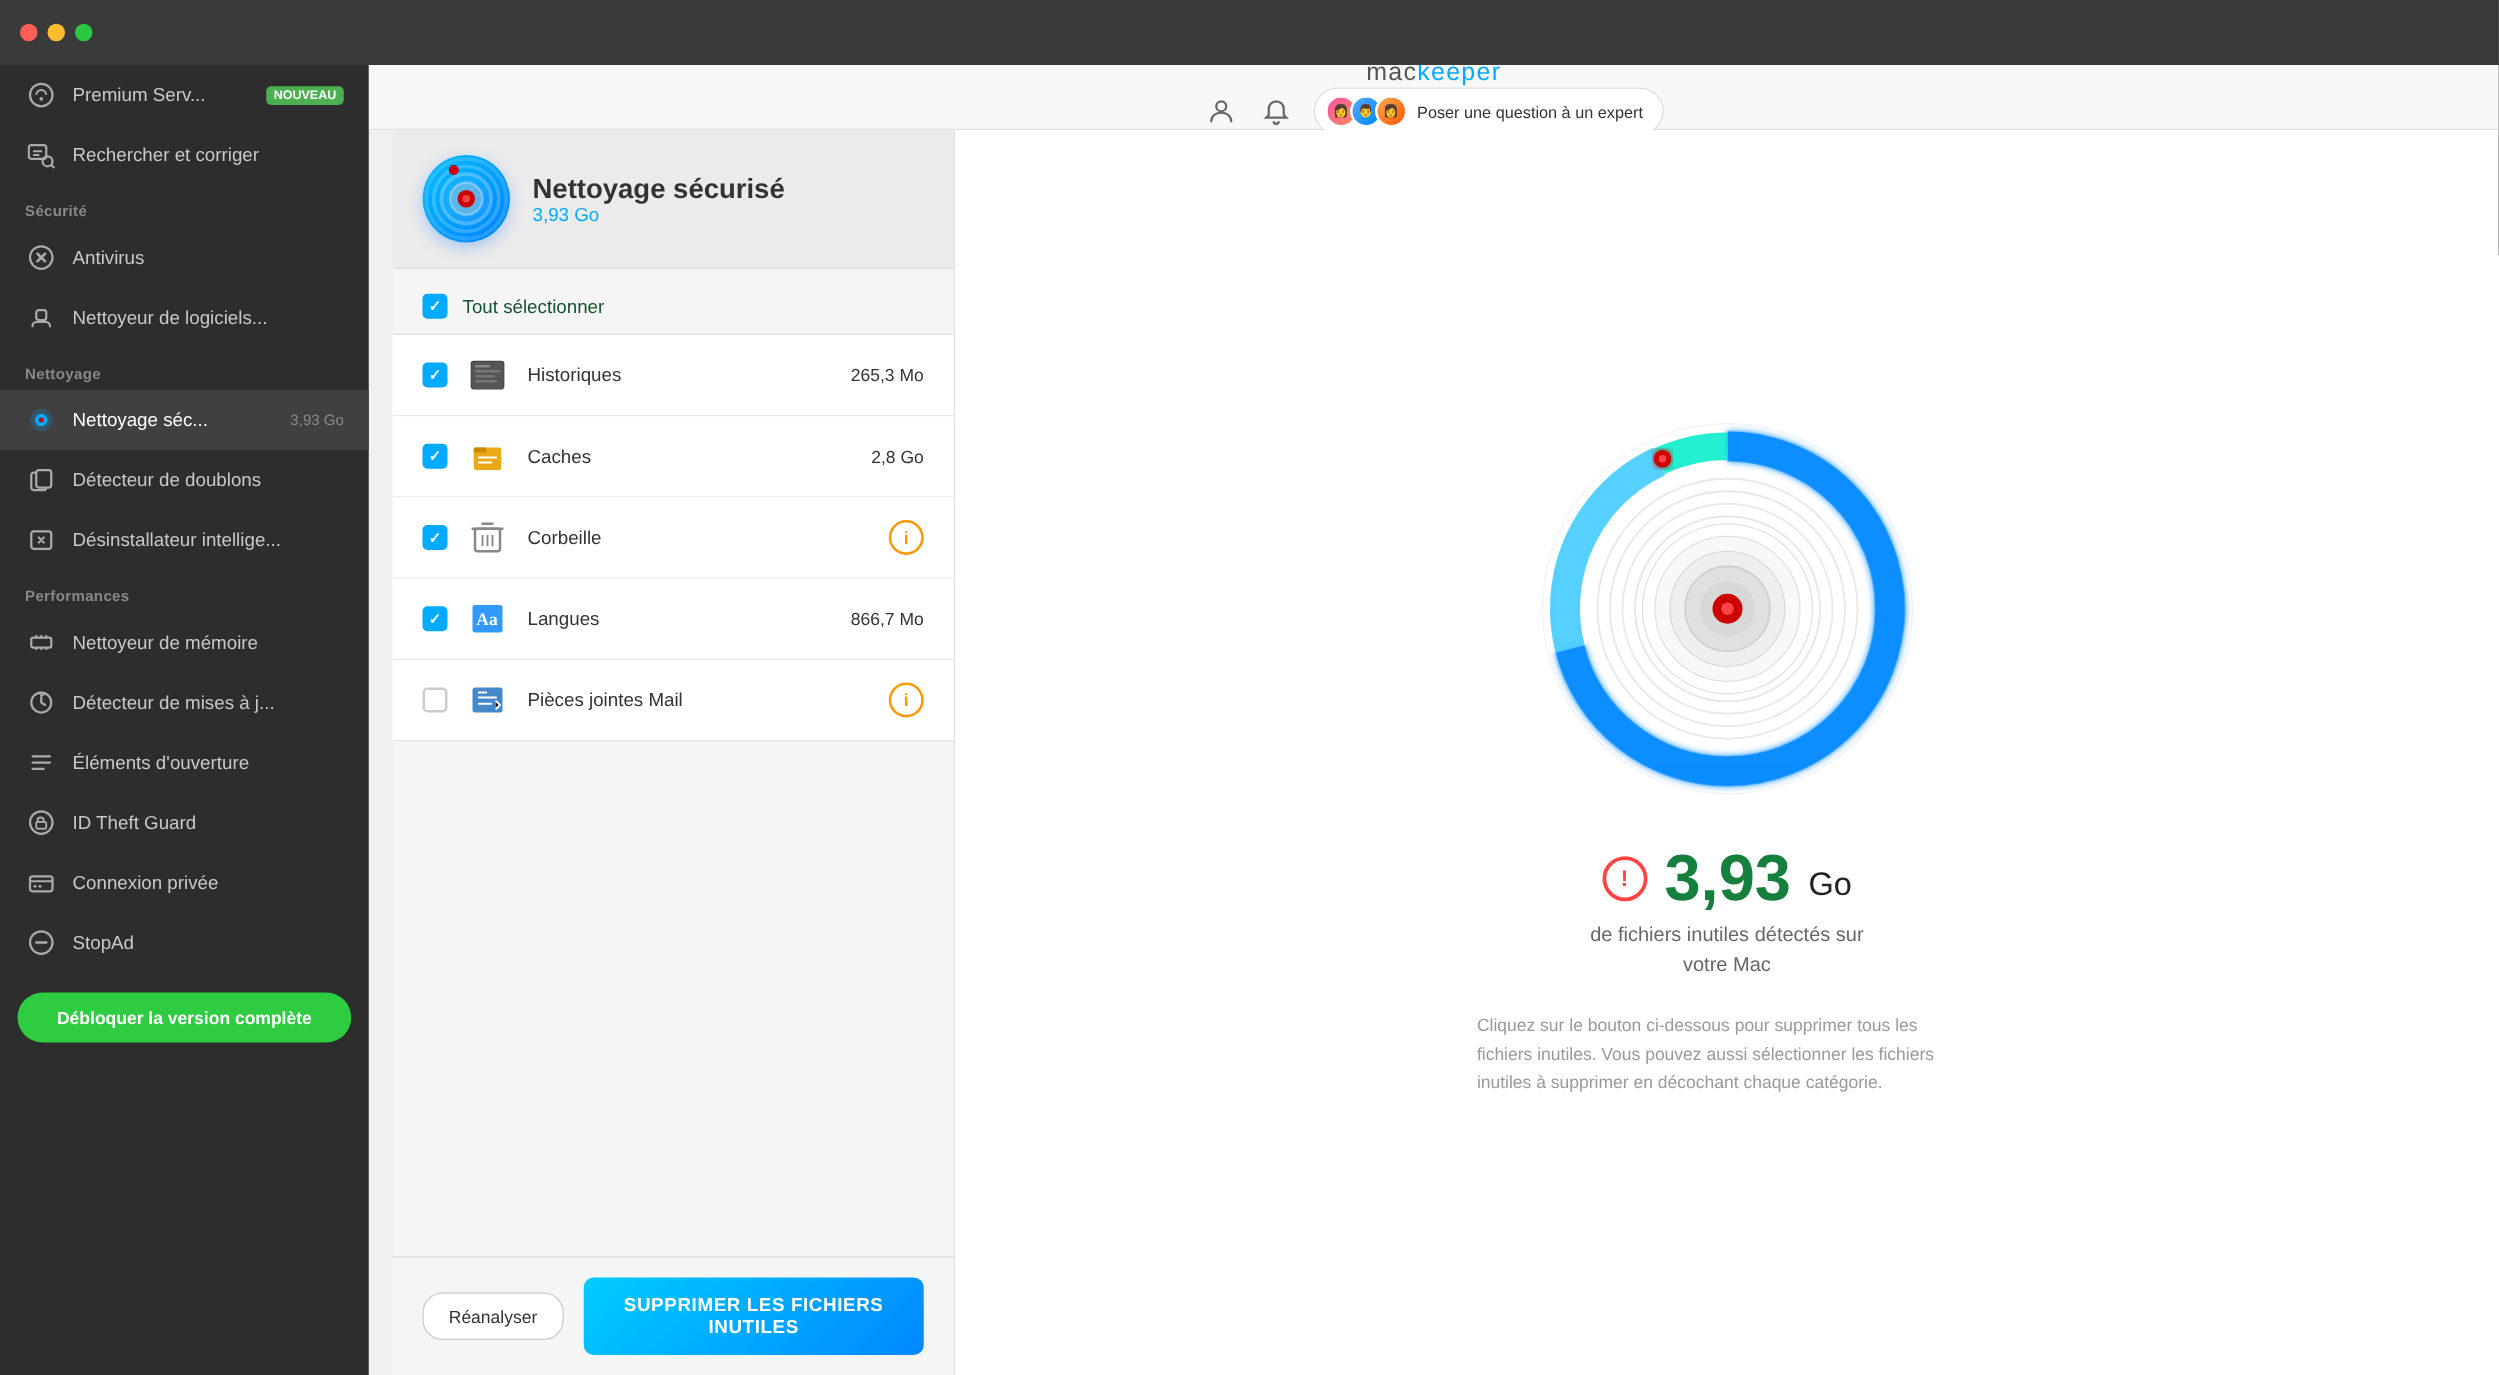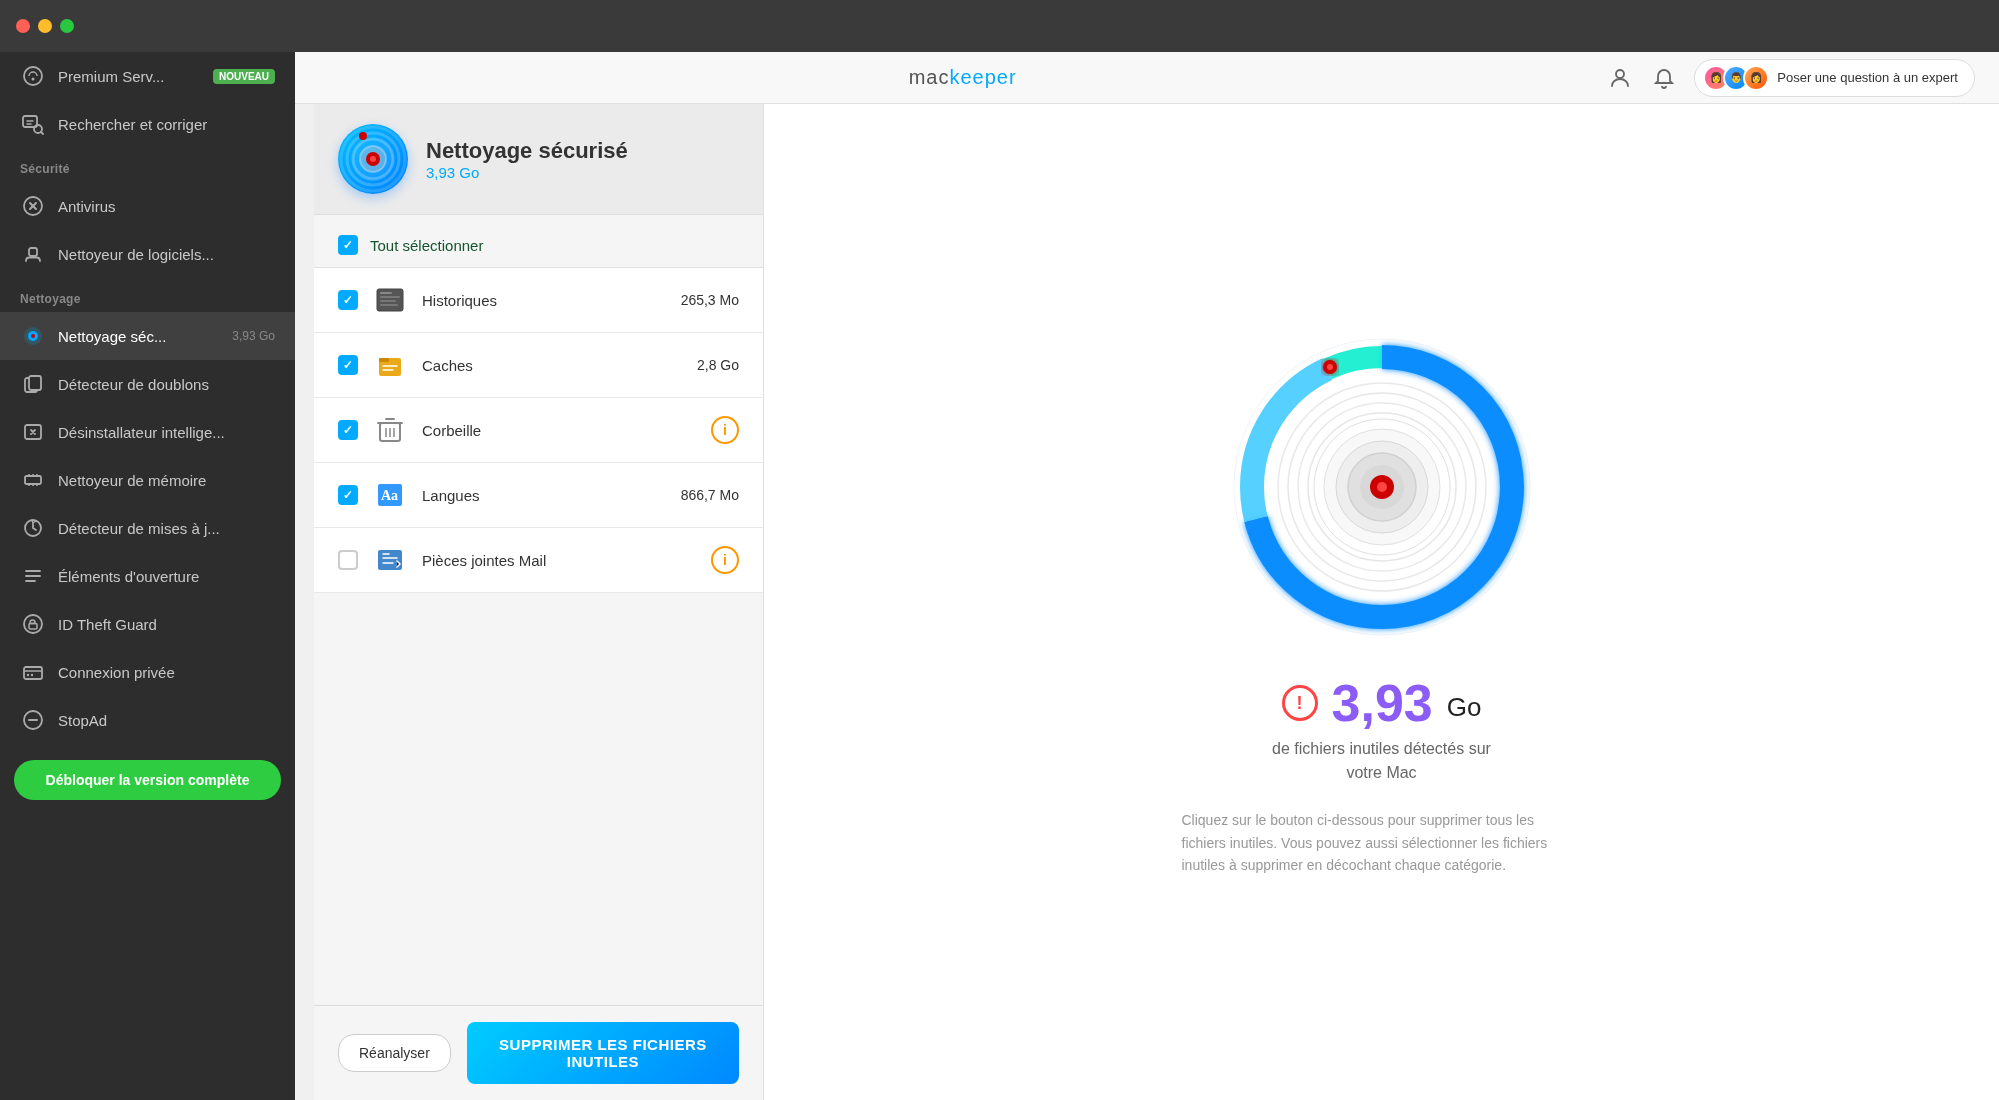--- a/index.html
+++ b/index.html
@@ -120,24 +120,25 @@
       background: #f0f0f0;
       overflow: hidden;
     }
 
     
     .top-nav {
       background: #f8f8f8;
       height: 52px;
       display: flex;
       align-items: center;
-      justify-content: space-between;
+      justify-content: center;
       padding: 0 24px;
       border-bottom: 1px solid #e0e0e0;
       flex-shrink: 0;
+      flex-direction: column;
     }
     .mackeeper-logo {
       font-size: 20px;
       color: #555;
       font-weight: 300;
       letter-spacing: 1px;
     }
     .mackeeper-logo span { color: #00aaff; }
     .nav-right {
       display: flex;
@@ -396,21 +397,21 @@
       display: flex;
       align-items: center;
       justify-content: center;
       color: #ff4444;
       font-size: 18px;
       font-weight: bold;
     }
     .size-number {
       font-size: 52px;
       font-weight: 700;
-      color: #8b5cf6;
+      color: #15803d;
       line-height: 1;
     }
     .size-unit {
       font-size: 26px;
       font-weight: 400;
       color: #222;
       align-self: flex-end;
       margin-bottom: 6px;
     }
     .stats-desc {
@@ -517,20 +518,21 @@
     <div class="sidebar-item">
       <div class="sidebar-item-icon">
         <svg width="22" height="22" viewBox="0 0 22 22" fill="none">
           <rect x="3" y="4" width="16" height="14" rx="2" stroke="#aaa" stroke-width="1.8"></rect>
           <path d="M9 9l4 4M13 9l-4 4" stroke="#aaa" stroke-width="1.8" stroke-linecap="round"></path>
         </svg>
       </div>
       <span class="sidebar-item-label">Désinstallateur intellige...</span>
     </div>
 
+    <div class="section-header">Performances</div>
 
     <div class="sidebar-item">
       <div class="sidebar-item-icon">
         <svg width="22" height="22" viewBox="0 0 22 22" fill="none">
           <rect x="3" y="7" width="16" height="8" rx="1.5" stroke="#aaa" stroke-width="1.8"></rect>
           <line x1="7" y1="7" x2="7" y2="5" stroke="#aaa" stroke-width="1.5"></line>
           <line x1="11" y1="7" x2="11" y2="5" stroke="#aaa" stroke-width="1.5"></line>
           <line x1="15" y1="7" x2="15" y2="5" stroke="#aaa" stroke-width="1.5"></line>
           <line x1="7" y1="15" x2="7" y2="17" stroke="#aaa" stroke-width="1.5"></line>
           <line x1="11" y1="15" x2="11" y2="17" stroke="#aaa" stroke-width="1.5"></line>

